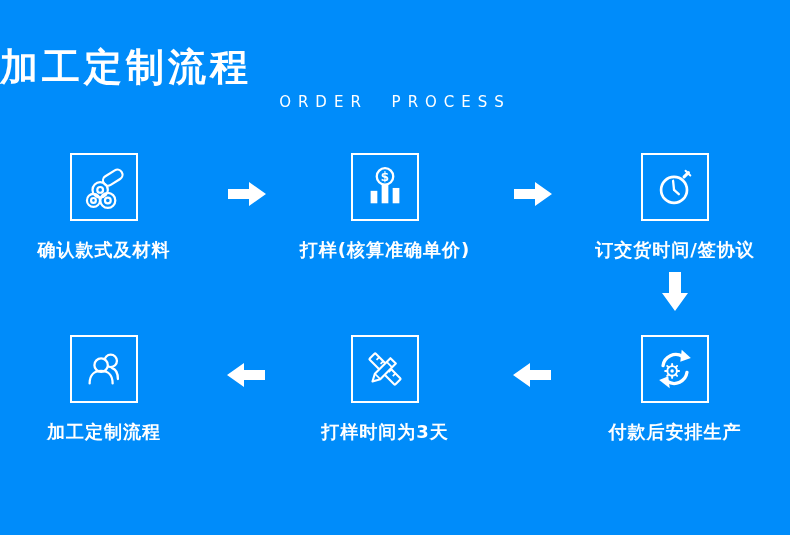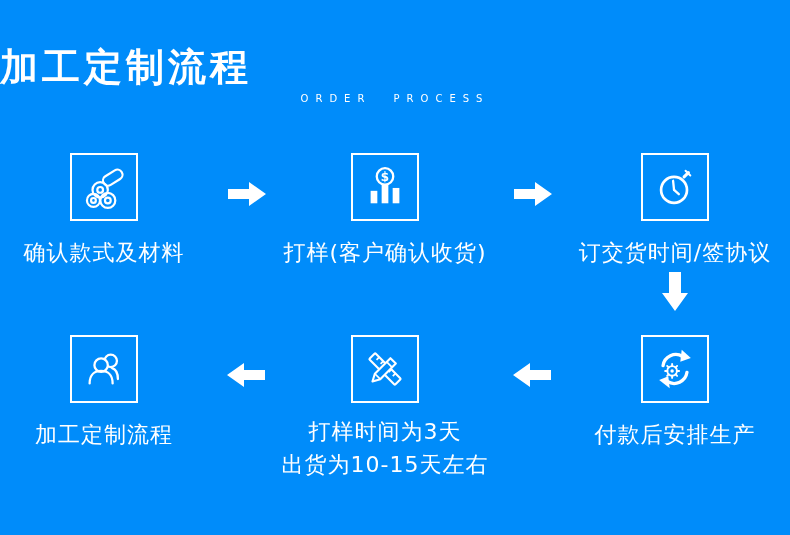--- a/index.html
+++ b/index.html
@@ -8,34 +8,34 @@
     position:relative; width:790px; height:535px; overflow:hidden;
     background:var(--bg); color:#ffffff;
     font-family:"DejaVu Sans","Liberation Sans",sans-serif;
   }
   .title{
     position:absolute; top:42px; left:0; width:100%; text-align:left;
     font-size:38px; font-weight:bold; letter-spacing:4px; white-space:nowrap;
   }
   .subtitle{
     position:absolute; top:93px; left:0; width:100%; text-align:center;
-    font-size:10px; font-weight:normal; letter-spacing:7px; word-spacing:12px;
+    font-size:15px; font-weight:normal; letter-spacing:7px; word-spacing:12px;
     white-space:nowrap;
   }
   .step{ position:absolute; width:220px; display:flex; flex-direction:column; align-items:center; }
   .step.row1{ top:153px; }
   .step.row2{ top:335px; }
   .step.c1{ left:-6px; } .step.c2{ left:275px; } .step.c3{ left:565px; }
   .iconbox{
     width:68px; height:68px; box-sizing:border-box; border:2px solid #fff;
     display:flex; align-items:center; justify-content:center; flex:0 0 auto;
   }
   .iconbox svg{ display:block; color:#fff; }
   .caption{
-    margin-top:17px; text-align:center; font-size:22px; font-weight:normal;
+    margin-top:17px; text-align:right; font-size:18px; font-weight:bold;
     letter-spacing:1px; white-space:nowrap;
   }
   .caption.two-line{ margin-top:12px; line-height:33px; }
   .arrow{ position:absolute; line-height:0; }
   .arrow svg{ display:block; }
   .arrow-r1{ left:228px; top:181px; }
   .arrow-r2{ left:514px; top:181px; }
   .arrow-dn{ left:661px; top:272px; }
   .arrow-l1{ left:513px; top:362px; }
   .arrow-l2{ left:227px; top:362px; }
@@ -68,21 +68,21 @@
       <svg width="46" height="46" viewBox="0 0 48 48">
         <g fill="#ffffff" stroke="none">
           <rect x="9" y="28" width="7" height="13"></rect>
           <rect x="20.5" y="21" width="7" height="20"></rect>
           <rect x="32" y="25" width="7" height="16"></rect>
         </g>
         <circle cx="24" cy="13" r="8.6" fill="var(--bg)" stroke="#ffffff" stroke-width="2.4"></circle>
         <text x="24" y="17.6" text-anchor="middle" font-size="12.5" font-weight="bold" fill="#ffffff" font-family="DejaVu Sans, sans-serif">$</text>
       </svg>
     </div>
-    <div class="caption">打样(客户确认收货)</div>
+    <div class="caption">打样(核算准确单价)</div>
   </div>
 
   <div class="step row2 c3">
     <div class="iconbox">
       <svg width="46" height="46" viewBox="0 0 48 48" fill="none" stroke="currentColor" stroke-linecap="round">
         <path d="M 11.5 20.5 A 13.5 13.5 0 0 1 32 11" stroke-width="3.4"></path>
         <polygon points="31,4 40.5,12.5 29.5,16.5" fill="#ffffff" stroke="none"></polygon>
         <path d="M 36.5 27.5 A 13.5 13.5 0 0 1 16 37" stroke-width="3.4"></path>
         <polygon points="17,31.5 7.5,35.5 18.5,44" fill="#ffffff" stroke="none"></polygon>
         <circle cx="21" cy="26" r="5" stroke-width="2"></circle>
@@ -128,21 +128,20 @@
         </g>
         <g transform="rotate(-45 24 24)">
           <path d="M36 20 L13 20 L5.5 24 L13 28 L36 28 Z" fill="var(--bg)"></path>
           <line x1="13" y1="20" x2="13" y2="28" stroke-width="1.8"></line>
           <line x1="30.5" y1="20" x2="30.5" y2="28" stroke-width="1.8"></line>
         </g>
       </svg>
     </div>
     <div class="caption two-line">
       <div>打样时间为3天</div>
-      <div>出货为10-15天左右</div>
     </div>
   </div>
 
   <div class="step row2 c1">
     <div class="iconbox">
       <svg width="46" height="46" viewBox="0 0 48 48" fill="none" stroke="currentColor" stroke-width="2.4" stroke-linecap="round">
         <circle cx="31" cy="15.5" r="6.5"></circle>
         <path d="M32.5 23 c 5 1.5 6 6.5 6 11.5"></path>
         <circle cx="21" cy="20" r="7" fill="var(--bg)"></circle>
         <path d="M9 39 c 0 -9.5 5.5 -13 12 -13 c 6.5 0 12 3.5 12 13"></path>

